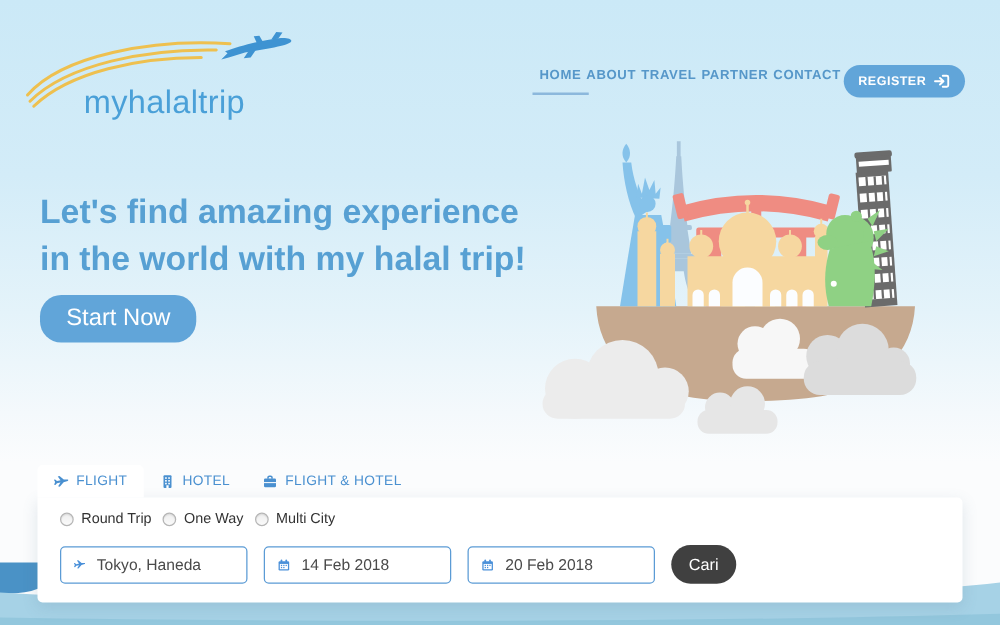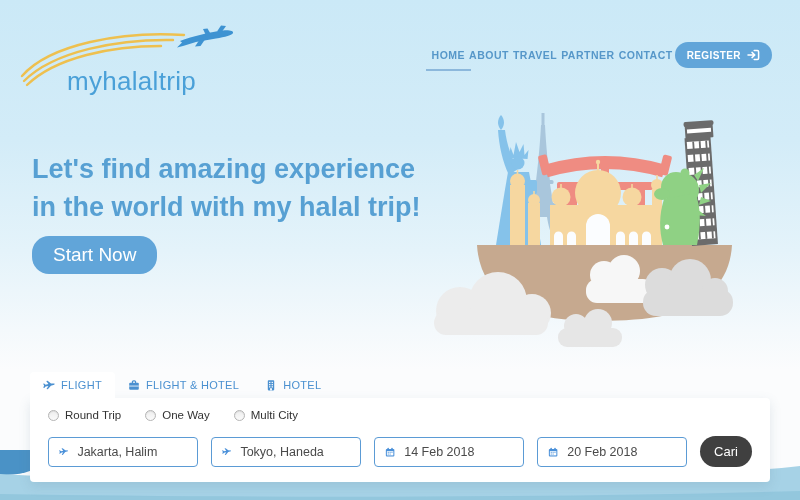--- a/index.html
+++ b/index.html
@@ -8,36 +8,36 @@
   .page { position:absolute; inset:0;
     background:linear-gradient(180deg,#cbe9f7 0%,#d3ecf8 28%,#e4f3fa 50%,#f4f9fc 66%,#fbfcfd 74%,#fbfcfd 100%); }
 
   
   .logo { position:absolute; left:20px; top:24px; width:230px; height:64px; }
   .logo-text { position:absolute; left:47px; top:42px; font-size:26px; color:#4aa0d8; letter-spacing:.3px; }
   .nav { position:absolute; top:42px; right:28px; display:flex; align-items:center; z-index:5; }
   .nav-link { font-size:10.5px; font-weight:bold; color:#5697c9; letter-spacing:.5px; text-decoration:none; cursor:pointer; position:relative; padding:4px 2px; }
   .nav-link.active::after { content:""; position:absolute; left:-4px; right:-4px; bottom:-6px; height:2px; background:#8cb8dc; }
   .register-btn { display:flex; align-items:center; gap:6px; background:#61a5d9; color:#fff; border:none;
-    padding:7px 12px; border-radius:14px; font-size:10px; font-weight:bold; letter-spacing:.4px; cursor:pointer; font-family:inherit; }
+    padding:7px 12px; border-radius:14px; font-size:10px; font-weight:bold; letter-spacing:.4px; cursor:pointer; font-family:inherit;margin-top:10px; }
 
   
   .hero-title { position:absolute; left:32px; top:150px; font-size:27px; line-height:38px; color:#57a0d3; }
   .start-btn { position:absolute; left:32px; top:236px; background:#61a5d9; color:#fff; border:none;
     font-size:19px; padding:8px 21px; border-radius:17px; cursor:pointer; font-family:inherit; }
   .illustration { position:absolute; left:400px; top:85px; width:400px; height:270px; }
 
   
   .tabs { position:absolute; left:30px; top:372px; display:flex; z-index:3; }
   .tab { height:26px; display:flex; align-items:center; gap:6px; padding:0 13px; font-size:11px; font-weight:normal;
     color:#4a90d0; letter-spacing:.3px; cursor:pointer; }
   .tab.active { background:#ffffff; border-radius:4px 4px 0 0; }
   .card { position:absolute; left:30px; top:398px; width:740px; height:84px; background:#fff;
     border-radius:0 4px 4px 4px; box-shadow:0 4px 12px rgba(90,120,140,.16); z-index:2; }
-  .trip-types { position:absolute; left:18px; top:11px; display:flex; gap:24px; align-items:center; }
+  .trip-types { position:absolute; left:18px; top:11px; display:flex; gap:9px; align-items:center; }
   .trip-type { display:flex; align-items:center; gap:6px; font-size:11.5px; color:#333; cursor:pointer; }
   .radio-dot { width:11px; height:11px; border-radius:50%; border:1px solid #b5b5b5;
     background:linear-gradient(180deg,#eee,#fafafa); box-shadow:inset 0 1px 1px rgba(0,0,0,.08); }
   .fields { position:absolute; left:18px; top:38px; display:flex; gap:13px; align-items:center; }
   .field { display:flex; align-items:center; gap:9px; width:150px; height:30px; border:1px solid #5b9bd5;
     border-radius:4px; padding:0 10px; background:#fff; }
   .field input { border:none; outline:none; font-size:12.5px; color:#4a4a4a; width:100%; background:transparent; font-family:inherit; }
   .cari-btn { width:52px; height:31px; border:none; border-radius:16px; background:#404040; color:#fff;
     font-size:13px; cursor:pointer; font-family:inherit; }
 
@@ -211,66 +211,60 @@
 
   <div class="tabs">
     <div class="tab active">
       <svg width="12" height="12" viewBox="0 0 12 12">
         <path fill="#4a90d0" d="M11.3,4.6 C11.8,4.8 11.8,5.5 11.2,5.7 L7.9,6.7 L4.8,10.3 L3.5,10 L5.4,6.9 L2.6,7.5 L1.3,8.9 L0.3,8.7 L1.1,6.6 L0.1,4.7 L1.1,4.5 L2.6,5.8 L5.4,5.1 L3.2,2.1 L4.6,1.8 L8,4.5 Z"></path>
       </svg>
       <span>FLIGHT</span>
     </div>
     <div class="tab">
       <svg width="12" height="12" viewBox="0 0 12 12">
-        <path d="M4.4,4 V3 a1.1,1.1 0 0 1 1.1,-1.1 h1 A1.1,1.1 0 0 1 7.6,3 V4" fill="none" stroke="#4a90d0" stroke-width="1.2"></path>
-        <rect x="1.2" y="3.8" width="9.6" height="7" rx="1" fill="#4a90d0"></rect>
-        <rect x="1.2" y="6.6" width="9.6" height="0.9" fill="#fff" opacity="0.9"></rect>
-      </svg>
-      <span>FLIGHT &amp; HOTEL</span>
-    </div>
-    <div class="tab">
-      <svg width="12" height="12" viewBox="0 0 12 12">
         <rect x="2.8" y="1.2" width="6.4" height="10.2" rx="0.8" fill="#4a90d0"></rect>
         <g fill="#fff">
           <rect x="4.1" y="2.8" width="1.3" height="1.3"></rect>
             <rect x="6.6" y="2.8" width="1.3" height="1.3"></rect>
           <rect x="4.1" y="5" width="1.3" height="1.3"></rect>
             <rect x="6.6" y="5" width="1.3" height="1.3"></rect>
           <rect x="4.1" y="7.2" width="1.3" height="1.3"></rect>
             <rect x="6.6" y="7.2" width="1.3" height="1.3"></rect>
           <rect x="5.1" y="9.2" width="1.8" height="2.2"></rect>
         </g>
       </svg>
       <span>HOTEL</span>
+    </div>
+    <div class="tab">
+      <svg width="12" height="12" viewBox="0 0 12 12">
+        <path d="M4.4,4 V3 a1.1,1.1 0 0 1 1.1,-1.1 h1 A1.1,1.1 0 0 1 7.6,3 V4" fill="none" stroke="#4a90d0" stroke-width="1.2"></path>
+        <rect x="1.2" y="3.8" width="9.6" height="7" rx="1" fill="#4a90d0"></rect>
+        <rect x="1.2" y="6.6" width="9.6" height="0.9" fill="#fff" opacity="0.9"></rect>
+      </svg>
+      <span>FLIGHT &amp; HOTEL</span>
     </div>
   </div>
 
   <div class="card">
     <div class="trip-types">
       <label class="trip-type">
         <span class="radio-dot"></span>
         <span>Round Trip</span>
       </label>
       <label class="trip-type">
         <span class="radio-dot"></span>
         <span>One Way</span>
       </label>
       <label class="trip-type">
         <span class="radio-dot"></span>
         <span>Multi City</span>
       </label>
     </div>
 
     <div class="fields">
-      <div class="field">
-        <svg width="11" height="11" viewBox="0 0 12 12">
-          <path fill="#4a90d9" d="M11.3,4.6 C11.8,4.8 11.8,5.5 11.2,5.7 L7.9,6.7 L4.8,10.3 L3.5,10 L5.4,6.9 L2.6,7.5 L1.3,8.9 L0.3,8.7 L1.1,6.6 L0.1,4.7 L1.1,4.5 L2.6,5.8 L5.4,5.1 L3.2,2.1 L4.6,1.8 L8,4.5 Z"></path>
-        </svg>
-        <input type="text" value="Jakarta, Halim" style="">
-      </div>
       <div class="field">
         <svg width="11" height="11" viewBox="0 0 12 12">
           <path fill="#4a90d9" d="M11.3,4.6 C11.8,4.8 11.8,5.5 11.2,5.7 L7.9,6.7 L4.8,10.3 L3.5,10 L5.4,6.9 L2.6,7.5 L1.3,8.9 L0.3,8.7 L1.1,6.6 L0.1,4.7 L1.1,4.5 L2.6,5.8 L5.4,5.1 L3.2,2.1 L4.6,1.8 L8,4.5 Z"></path>
         </svg>
         <input type="text" value="Tokyo, Haneda" style="">
       </div>
       <div class="field">
         <svg width="12" height="12" viewBox="0 0 12 12">
           <rect x="1" y="2.4" width="10" height="8.8" rx="1.2" fill="#4a90d9"></rect>
           <rect x="2.2" y="5" width="7.6" height="5" fill="#fff"></rect>

